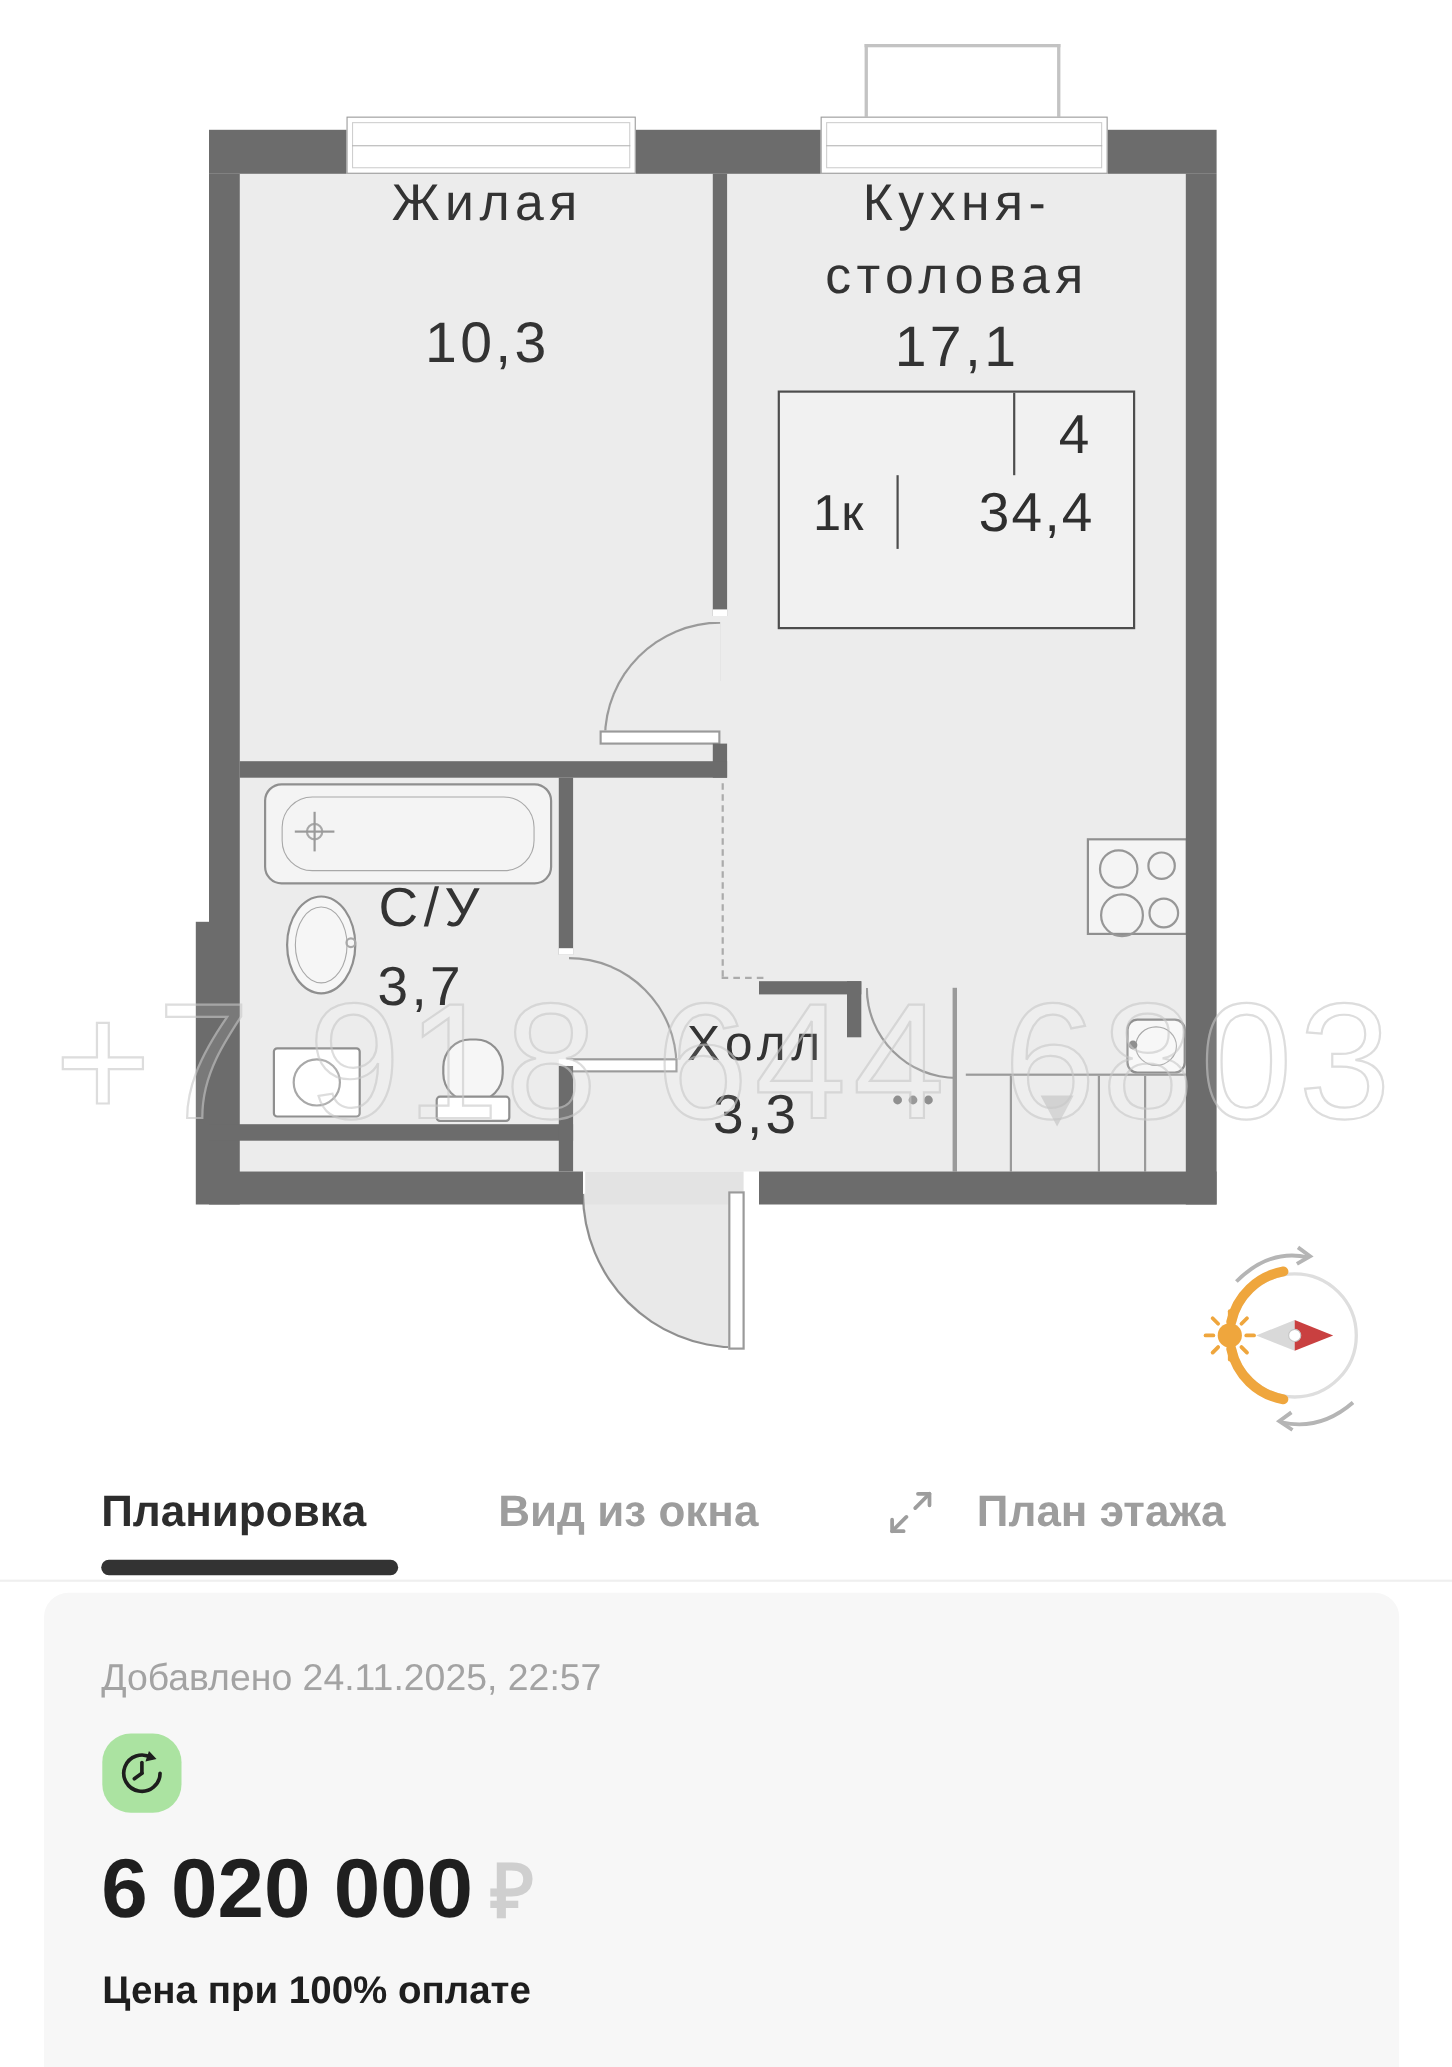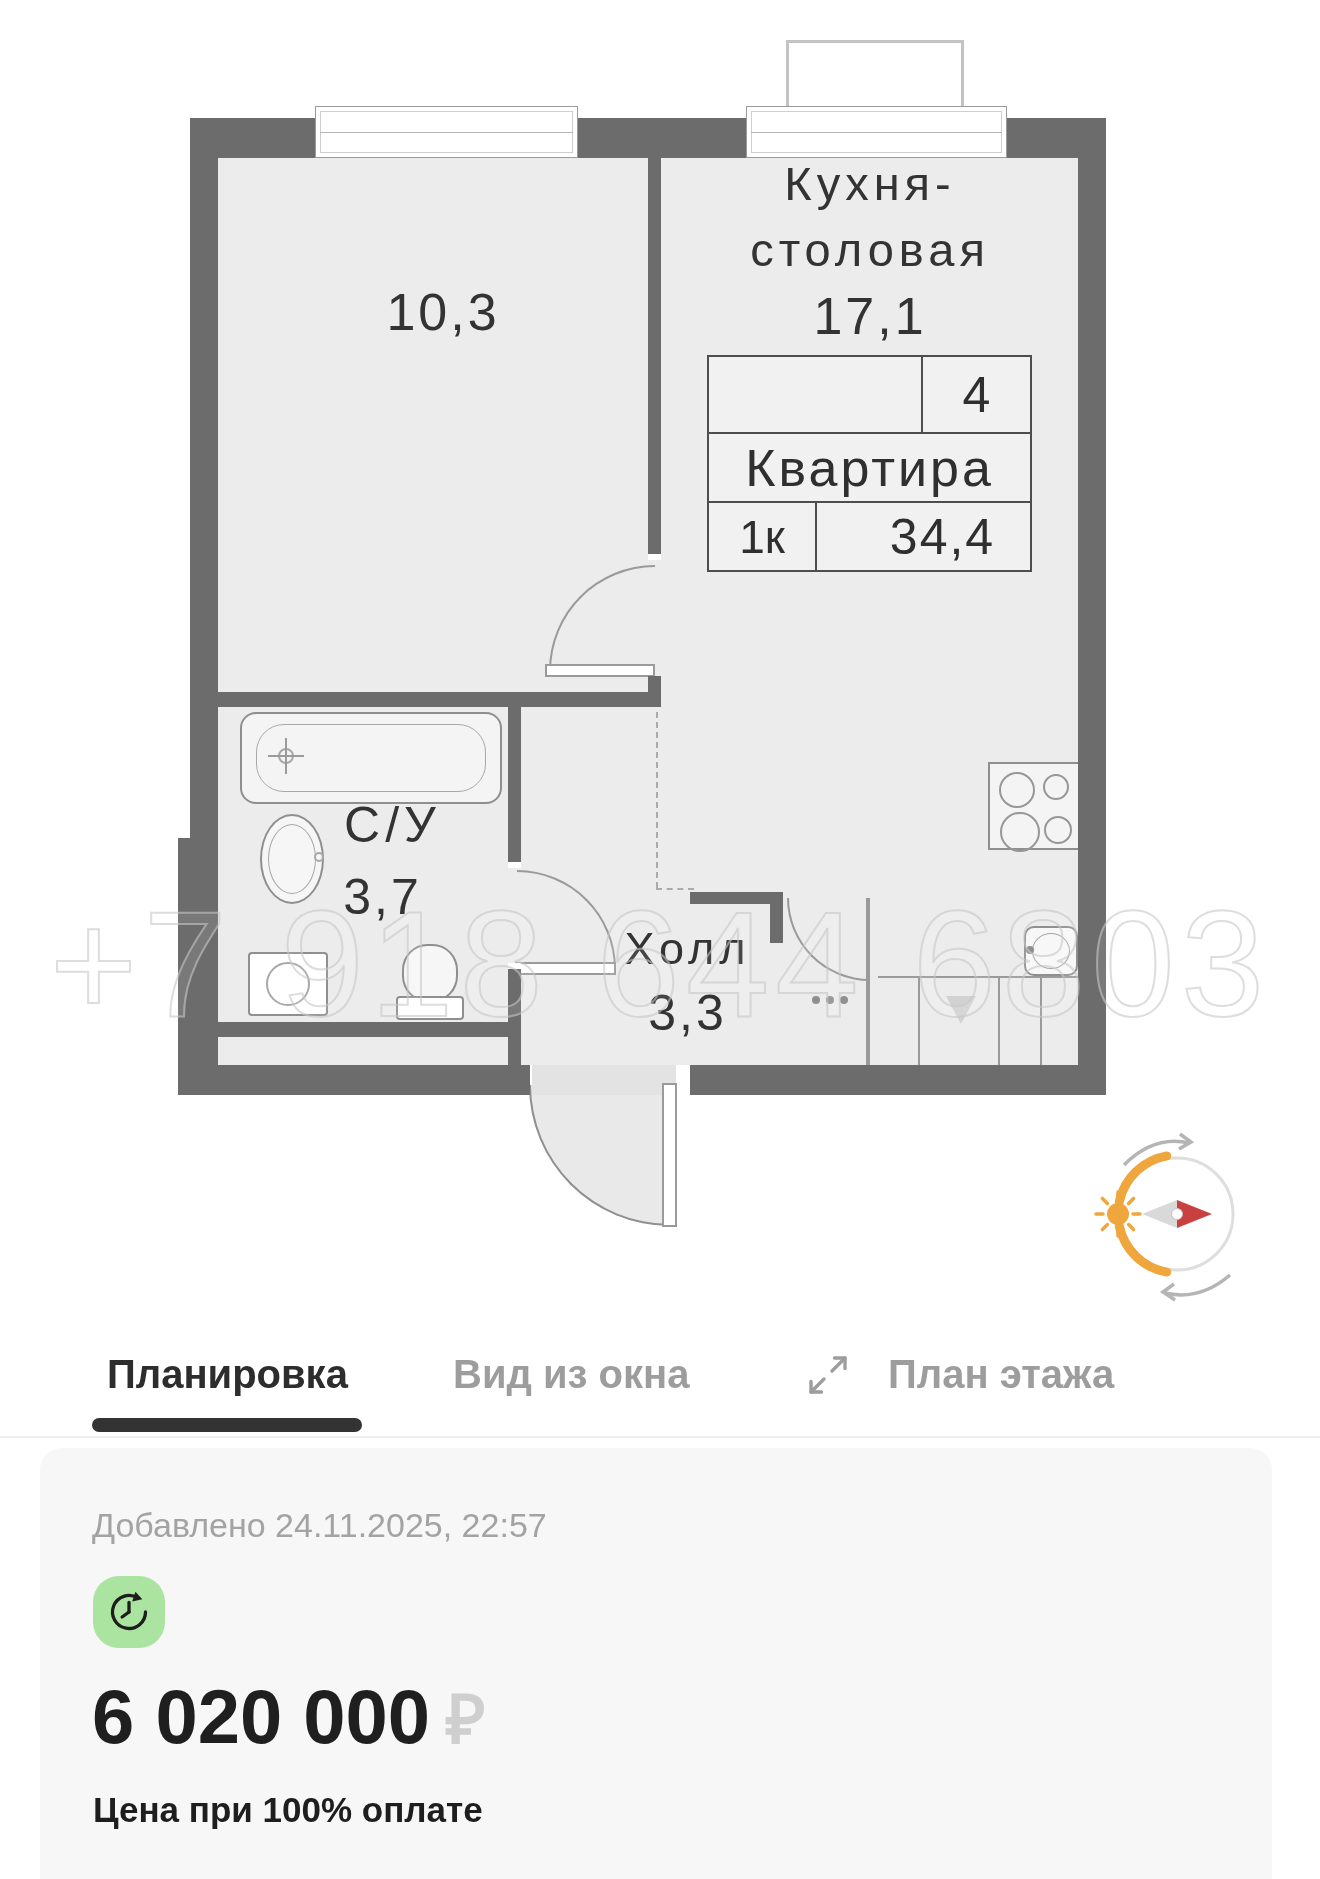--- a/index.html
+++ b/index.html
@@ -40,21 +40,21 @@
         display:flex;align-items:center;justify-content:center;font-size:52px;letter-spacing:3px;}
   .ptr3{height:67px;display:flex;gap:12px;}
   .ptc-floor{position:absolute;right:0;top:0;width:109px;height:100%;border-left:2px solid #4d4d4d;
         display:flex;align-items:center;justify-content:center;font-size:50px;box-sizing:border-box;}
   .ptc-rooms{width:108px;border-right:2px solid #4d4d4d;display:flex;align-items:center;
         justify-content:center;font-size:46px;box-sizing:border-box;}
   .ptc-area{flex:1;display:flex;align-items:center;justify-content:center;font-size:50px;
         padding-left:26px;box-sizing:border-box;letter-spacing:2px;}
   
   .tab{position:absolute;font-size:40px;font-weight:700;z-index:8;white-space:nowrap;cursor:pointer;}
-  .tab.active{color:#2d2d2d;margin-left:15px;}
+  .tab.active{color:#2d2d2d;}
   .tab.idle{color:#9d9d9d;}
   .tab-underline{position:absolute;left:92px;top:1418px;width:270px;height:14px;border-radius:7px;
         background:#333;z-index:8;}
   .tabs-hairline{position:absolute;left:0;top:1436px;width:1320px;height:2px;background:#efefef;}
   
   .card{position:absolute;left:40px;top:1448px;width:1232px;height:462px;border-radius:22px;
         background:#f7f7f7;z-index:7;}
   .added{position:absolute;left:52px;top:58px;font-size:34px;font-weight:500;color:#a3a3a3;}
   .avail-icon{position:absolute;left:53px;top:128px;width:72px;height:72px;border-radius:26px;
         background:#abe3a1;display:flex;align-items:center;justify-content:center;}
@@ -140,34 +140,34 @@
     <div class="arc" style="left:549px;top:565px;width:106px;height:106px;border-top:2px solid #9a9a9a;border-left:2px solid #9a9a9a;border-top-left-radius:100%"></div>
     <div class="leaf" style="left:545px;top:664px;width:110px;height:13px"></div>
     <div class="arc" style="left:517px;top:870px;width:99px;height:99px;border-top:2px solid #9a9a9a;border-right:2px solid #9a9a9a;border-top-right-radius:100%"></div>
     <div class="leaf" style="left:515px;top:962px;width:101px;height:13px"></div>
     <div class="arc" style="left:787px;top:898px;width:83px;height:83px;border-left:2px solid #9a9a9a;border-bottom:2px solid #9a9a9a;border-bottom-left-radius:100%"></div>
 
     <div style="position:absolute;left:532px;top:1065px;width:144px;height:30px;background:#e3e3e3;z-index:3"></div>
     <div class="arc" style="left:529px;top:1085px;width:141px;height:141px;border-left:2px solid #8f8f8f;border-bottom:2px solid #8f8f8f;border-bottom-left-radius:100%;background:#e9e9e9;z-index:2"></div>
     <div class="leaf" style="left:662px;top:1083px;width:15px;height:144px;z-index:3"></div>
 
+    <div class="plab" style="left:258px;top:160px;width:370px;font-size:47px">Жилая</div>
     <div class="plab pnum" style="left:258px;top:286px;width:370px;font-size:52px">10,3</div>
     <div class="plab" style="left:680px;top:160px;width:380px;font-size:47px">Кухня-</div>
     <div class="plab" style="left:680px;top:226px;width:380px;font-size:47px">столовая</div>
     <div class="plab pnum" style="left:680px;top:290px;width:380px;font-size:52px">17,1</div>
     <div class="plab" style="left:300px;top:800px;width:185px;font-size:50px">С/У</div>
     <div class="plab pnum" style="left:290px;top:872px;width:185px;font-size:50px">3,7</div>
     <div class="plab" style="left:590px;top:926px;width:195px;font-size:45px">Холл</div>
     <div class="plab pnum" style="left:595px;top:988px;width:185px;font-size:50px">3,3</div>
 
     <div class="ptable">
       <div class="ptr ptr1">
         <div class="ptc-floor">4</div>
       </div>
-      <div class="ptr ptr2">Квартира</div>
       <div class="ptr ptr3">
         <div class="ptc-rooms">1к</div>
         <div class="ptc-area">34,4</div>
       </div>
     </div>
 
     <div class="watermark">+7 918 644 6803</div>
 
     <svg style="position:absolute;left:1092px;top:1125px;z-index:6" width="170" height="200" viewBox="0 0 170 200">
       <circle cx="85" cy="89" r="56" fill="none" stroke="#dedede" stroke-width="3"></circle>

